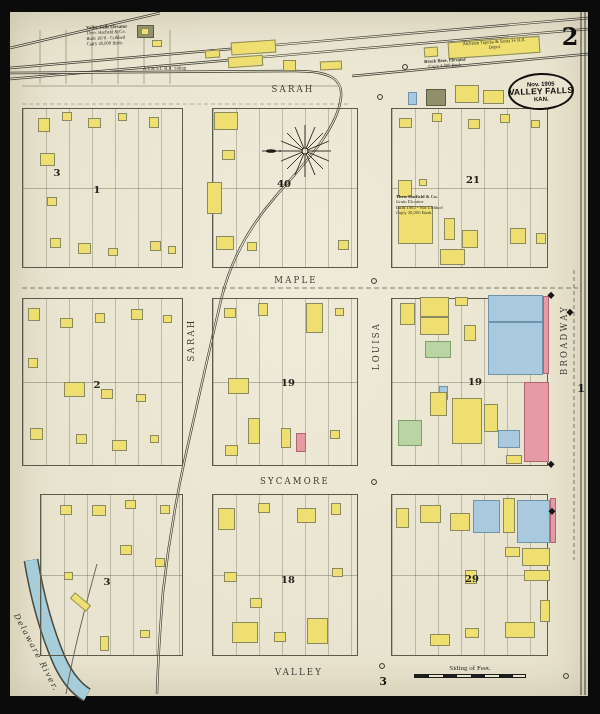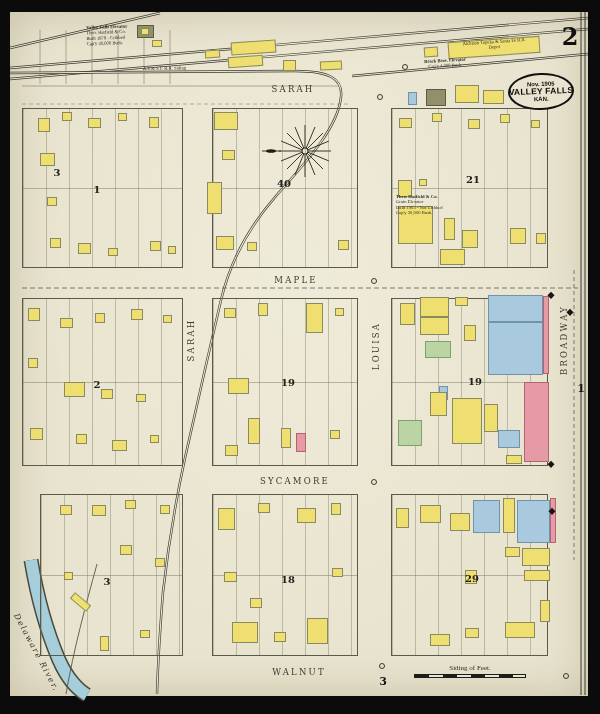--- a/index.html
+++ b/index.html
@@ -233,21 +233,21 @@
       <div class="building" style="left: 522px; top: 548px; width: 28px; height: 18px; background: rgb(239, 223, 112); border-color: rgb(138, 138, 96);"></div>
       <div class="building" style="left: 524px; top: 570px; width: 26px; height: 11px; background: rgb(239, 223, 112); border-color: rgb(138, 138, 96);"></div>
       <div class="building" style="left: 465px; top: 570px; width: 12px; height: 14px; background: rgb(239, 223, 112); border-color: rgb(138, 138, 96);"></div>
       <div class="building" style="left: 430px; top: 634px; width: 20px; height: 12px; background: rgb(239, 223, 112); border-color: rgb(138, 138, 96);"></div>
       <div class="building" style="left: 465px; top: 628px; width: 14px; height: 10px; background: rgb(239, 223, 112); border-color: rgb(138, 138, 96);"></div>
       <div class="building" style="left: 505px; top: 622px; width: 30px; height: 16px; background: rgb(239, 223, 112); border-color: rgb(138, 138, 96);"></div>
       <div class="building" style="left: 540px; top: 600px; width: 10px; height: 22px; background: rgb(239, 223, 112); border-color: rgb(138, 138, 96);"></div>
       <div class="street-label" style="left: 293px; top: 89px;">SARAH</div>
       <div class="street-label" style="left: 296px; top: 280px;">MAPLE</div>
       <div class="street-label" style="left: 295px; top: 481px;">SYCAMORE</div>
-      <div class="street-label" style="left: 299px; top: 672px;">WALNUT</div>
+      <div class="street-label" style="left: 299px; top: 672px;">VALLEY</div>
       <div class="street-label v" style="left: 191px; top: 340px;">SARAH</div>
       <div class="street-label v" style="left: 376px; top: 346px;">LOUISA</div>
       <div class="street-label v" style="left: 564px; top: 340px;">BROADWAY</div>
       <div class="block-label" style="left: 57px; top: 172px;">3</div>
       <div class="block-label" style="left: 97px; top: 189px;">1</div>
       <div class="block-label" style="left: 284px; top: 183px;">40</div>
       <div class="block-label" style="left: 473px; top: 179px;">21</div>
       <div class="block-label" style="left: 97px; top: 384px;">2</div>
       <div class="block-label" style="left: 288px; top: 382px;">19</div>
       <div class="block-label" style="left: 475px; top: 381px;">19</div>

